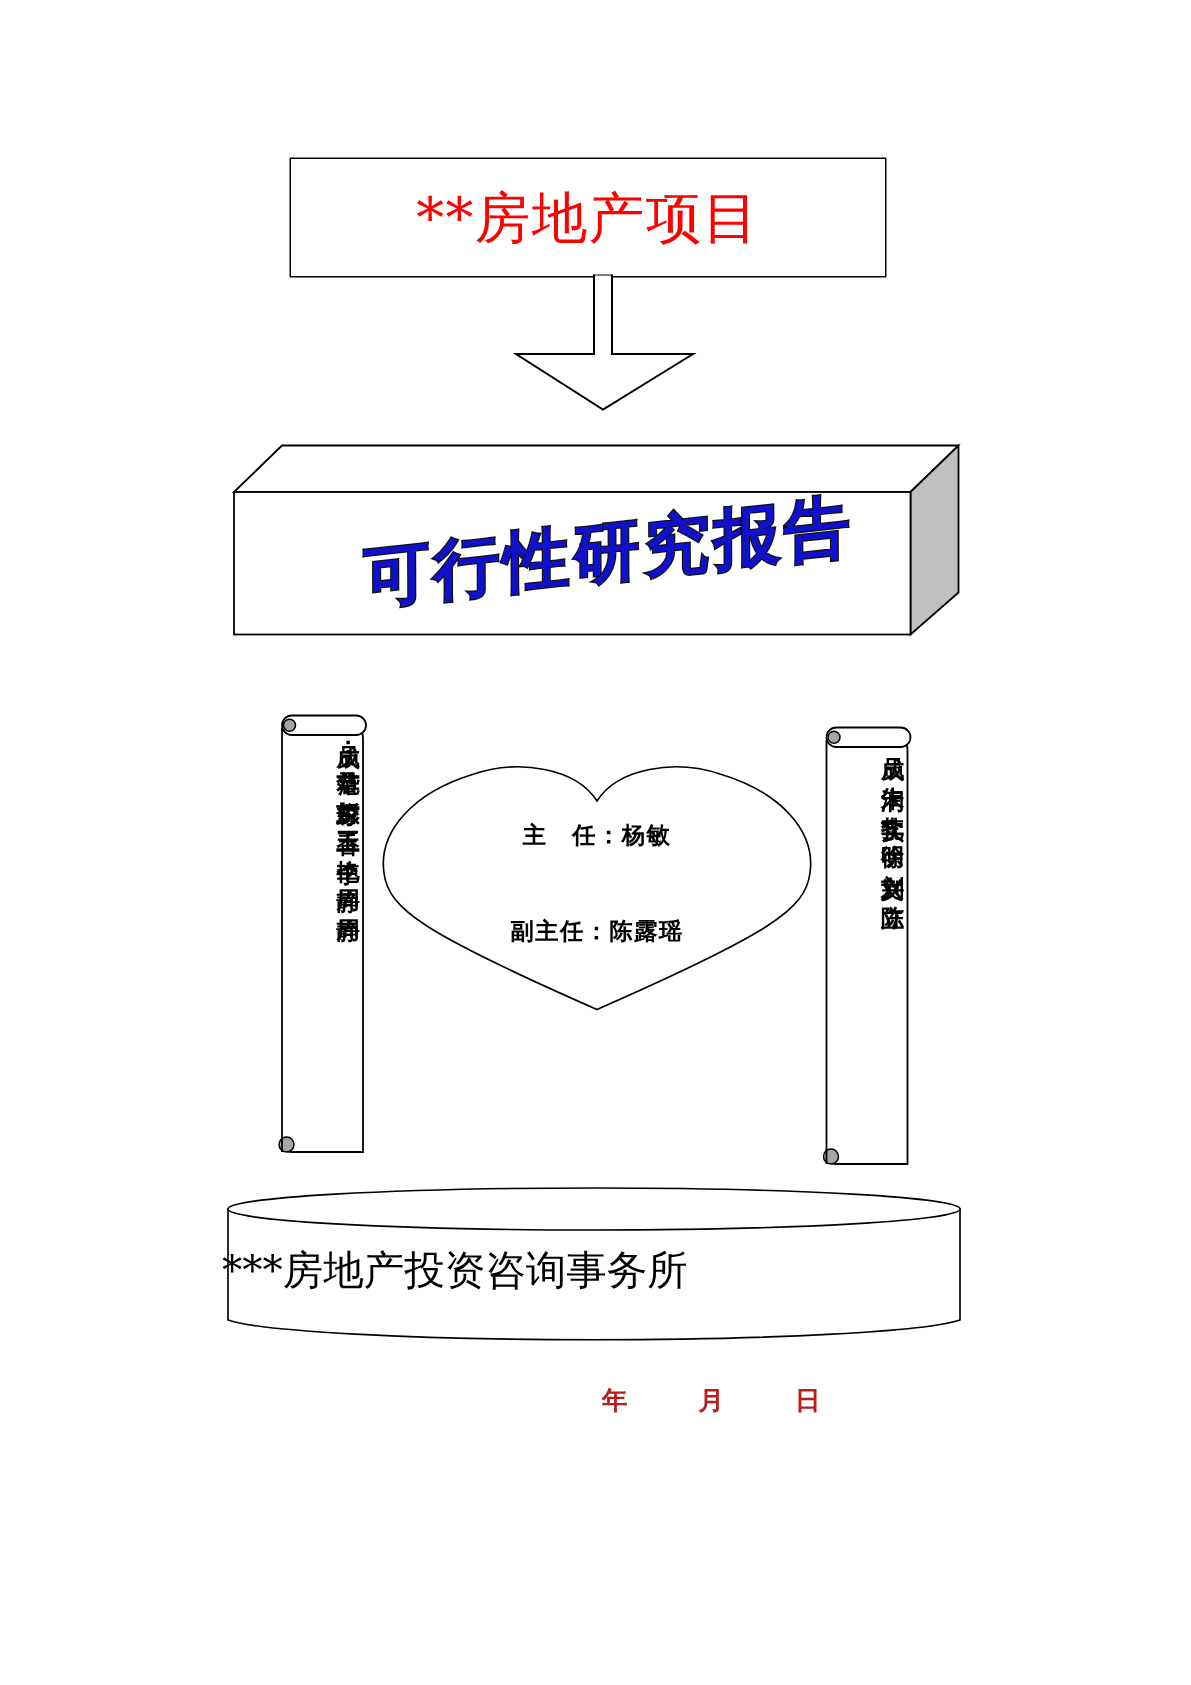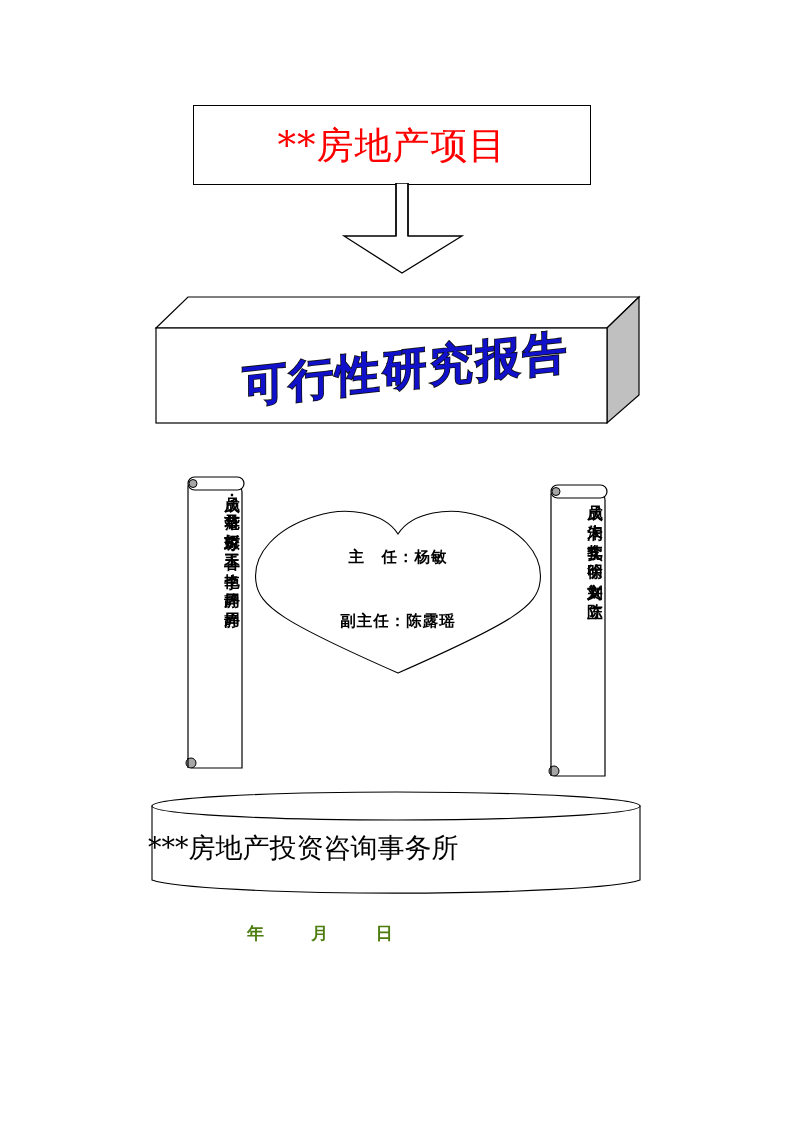--- a/index.html
+++ b/index.html
@@ -181,25 +181,25 @@
     line-height: 1;
     white-space: nowrap;
   }
 
   
   .date-line {
     position: absolute;
     left: 247px;
     top: 922px;
     width: 300px;
-    text-align: left;
+    text-align: right;
     font-family: "DejaVu Sans", "Liberation Sans", sans-serif;
     font-size: 17px;
     font-weight: bold;
-    color: #4d7c0f;
+    color: #b91c1c;
     white-space: pre;
   }
 </style>
 </head>
 <body>
 
 <div class="page">
 
   <div class="title-box">
     <div class="title-text">**房地产项目</div>

